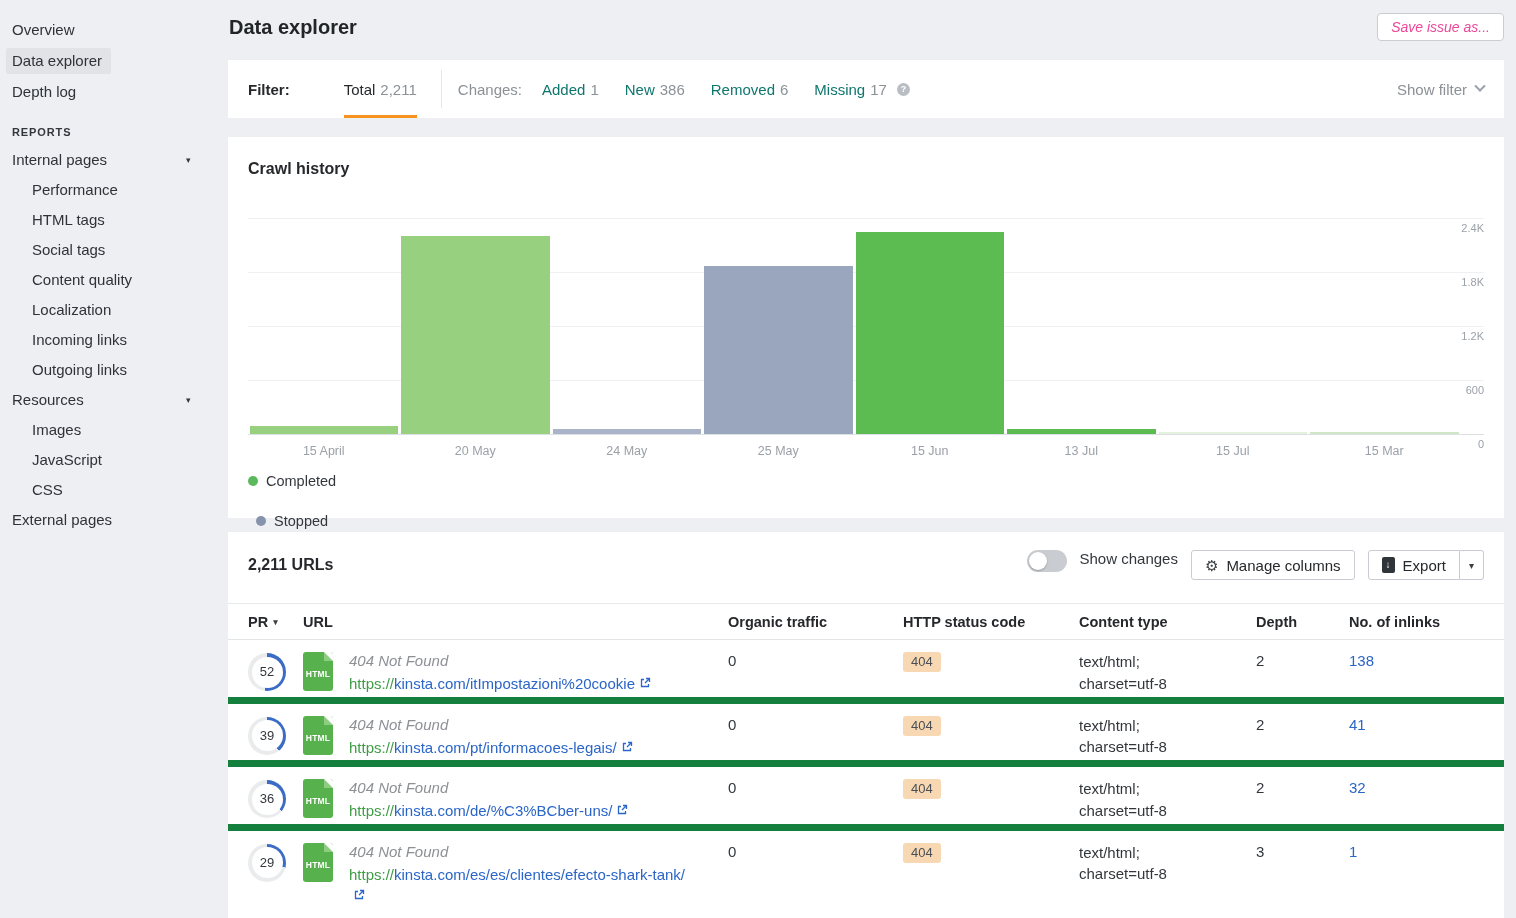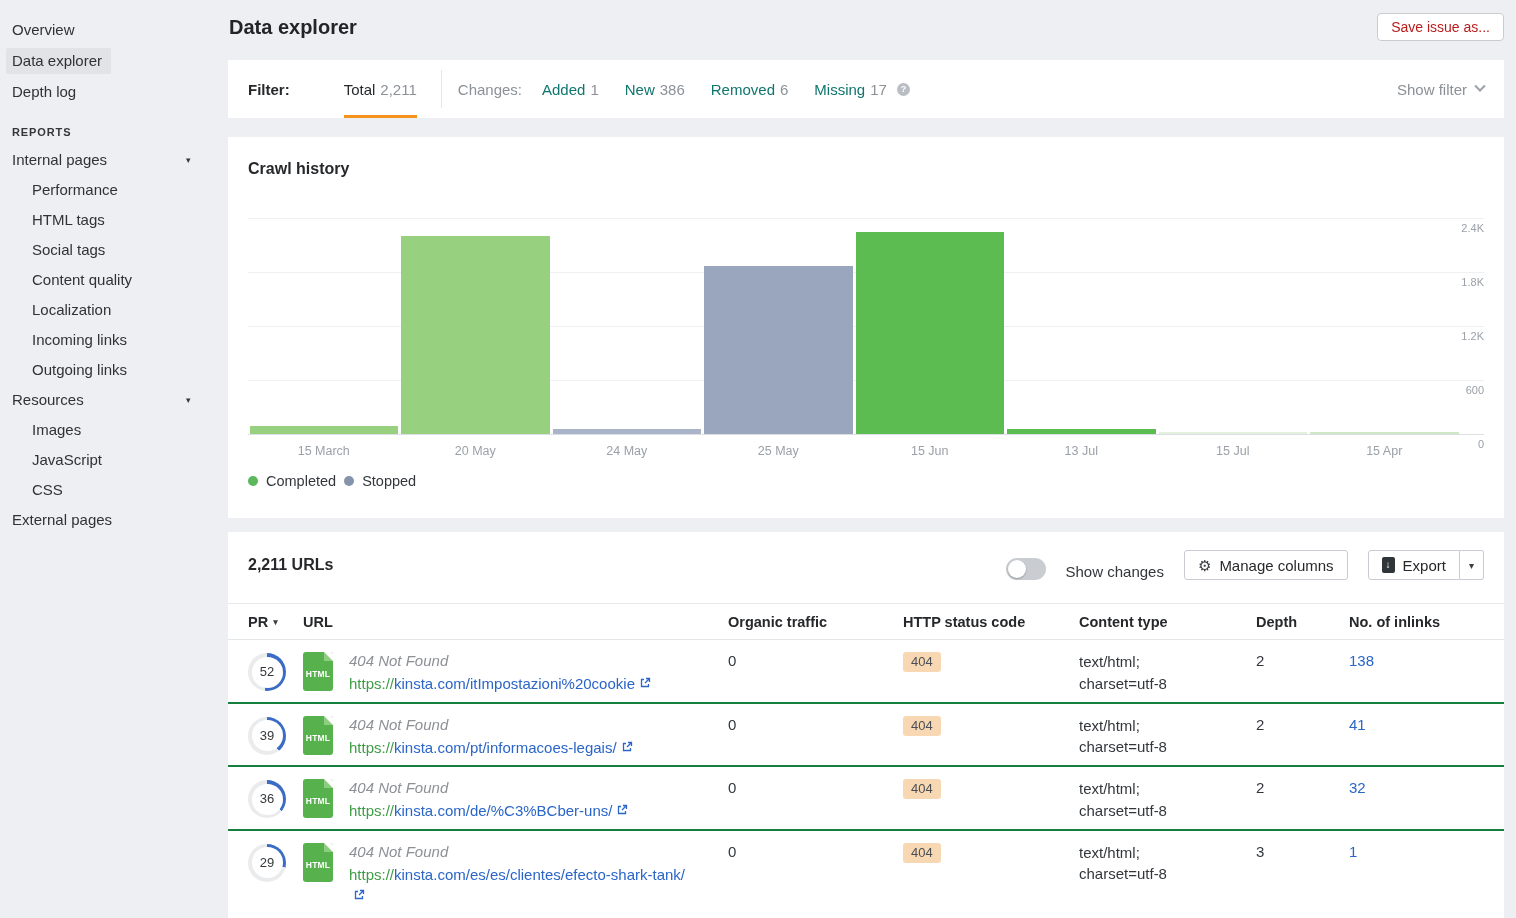--- a/index.html
+++ b/index.html
@@ -22,22 +22,22 @@
   .report-item { position:relative; height:30px; line-height:30px; padding-left:12px; font-size:15px; color:#2f3338; cursor:pointer; white-space:nowrap; }
   .report-item.indent { padding-left:32px; }
   .expander { position:absolute; left:186px; top:0; font-size:9px; color:#33373c; }
 
   
   .card { position:absolute; left:228px; width:1276px; background:#ffffff;padding-left:32px; }
 
   
   .page-title { position:absolute; left:229px; top:16px; font-size:20px; font-weight:bold; color:#222528; }
   .save-btn { position:absolute; right:12px; top:13px; height:28px; padding:0 13px; background:#fff;
-    border:1px solid #c9cdd2; border-radius:4px; font-size:14px; color:#b91c1c; line-height:26px; cursor:pointer;
-    font-family:"Liberation Sans", sans-serif; }
+    border:1px solid #c9cdd2; border-radius:4px; font-size:14px; color:#ec4899; line-height:26px; cursor:pointer;
+    font-family:"Liberation Sans", sans-serif;font-style:italic; }
 
   
   .filter-card { top:60px; height:58px; display:flex; align-items:center; padding:0 20px; }
   .filter-label { font-weight:bold; color:#26282b; margin-right:22px; }
   .tab { position:relative; height:58px; display:flex; align-items:center; gap:5px; cursor:pointer;margin-left:32px; }
   .tab .t-name { color:#26282b; }
   .tab .t-count { color:#8b9197; }
   .tab.active::after { content:""; position:absolute; left:0; right:0; bottom:0; height:3px; background:var(--accent,#f6921e); }
   .v-divider { width:1px; height:38px; background:#e4e6e9; margin:0 16px 0 24px; }
   .changes-label { color:#8b9197; margin-right:20px; }
@@ -55,28 +55,28 @@
   .chart-title { position:absolute; left:20px; top:23px; font-size:16px; font-weight:bold; color:#26282b; }
   .plot { position:absolute; left:20px; top:81px; width:1236px; height:216px; }
   .gridline { position:absolute; left:0; width:1236px; height:1px; background:#eef0f2; }
   .gridline.base { background:#dcdfe3; }
   .bars { position:absolute; left:0; bottom:0; width:1212px; height:216px; display:flex; align-items:flex-end; }
   .bar-slot { width:12.5%; height:216px; display:flex; align-items:flex-end; justify-content:center; }
   .bar { width:calc(100% - 3px); }
   .y-tick { position:absolute; right:0; width:40px; text-align:right; font-size:11px; color:#9ba1a8; }
   .x-labels { position:absolute; left:0; top:226px; width:1212px; display:flex; }
   .x-label { width:12.5%; text-align:center; font-size:12.5px; color:#9ba1a8; }
-  .legend { position:absolute; left:20px; top:336px; display:flex; align-items:center; gap:8px; }
+  .legend { position:absolute; left:20px; top:336px; display:flex; align-items:center; gap:24px;flex-direction:column; }
   .legend-item { display:flex; align-items:center; gap:8px; font-size:14.5px; color:#33373c; }
   .legend-dot { width:10px; height:10px; border-radius:50%; }
 
   
   .table-card { top:532px; height:415px; overflow:hidden; }
   .table-title { position:absolute; left:20px; top:24px; font-size:16px; font-weight:bold; color:#26282b; }
-  .controls { position:absolute; right:20px; top:18px; height:30px; display:flex; align-items:flex-end; gap:20px; }
+  .controls { position:absolute; right:20px; top:18px; height:30px; display:flex; align-items:flex-start; gap:13px; }
   .toggle { width:40px; height:22px; border-radius:11px; background:#c9cdd1; position:relative; cursor:pointer; }
   .toggle .knob { position:absolute; left:2px; top:2px; width:18px; height:18px; border-radius:50%; background:#fff; box-shadow:0 1px 2px rgba(0,0,0,.25); }
   .ctl-label { font-size:15px; color:#33373c; }
   .btn { height:30px; display:flex; align-items:center; gap:8px; padding:0 13px; background:#fff; border:1px solid #c9cdd3; border-radius:3px; font-size:15px; color:#26282b; cursor:pointer; }
   .gear { font-size:15px; color:#3c4043; line-height:1; }
   .split { display:flex; }
   .split .btn.main { border-radius:3px 0 0 3px; }
   .split .btn.arrow { border-radius:0 3px 3px 0; border-left:none; padding:0 9px; }
   .dl-icon { width:13px; height:16px; background:#30353a; border-radius:2px; color:#fff; font-size:10px; line-height:16px; text-align:center; }
   .caret { font-size:10px; color:#3c4043; }
@@ -86,21 +86,21 @@
   .h-pr { width:55px; display:flex; align-items:center; gap:5px; cursor:pointer; }
   .h-pr .caret { font-size:9px; }
   .h-url { width:425px; }
   .c-organic { width:175px; }
   .c-status { width:176px; }
   .c-ctype { width:177px; }
   .c-depth { width:93px; }
   .c-inlinks { flex:1; }
 
   .tbody { position:absolute; left:0; top:108px; width:1276px; }
-  .trow { display:flex; min-height:63.5px; padding:11px 20px 0 20px; border-bottom:2px solid #15803d; align-items:flex-start; }
+  .trow { display:flex; min-height:63.5px; padding:11px 20px 0 20px; border-bottom:7px solid #15803d; align-items:flex-start; }
   .trow:last-child { border-bottom:none; }
   .c-pr { width:55px; }
   .pr-ring { width:38px; height:38px; border-radius:50%; margin-top:2px; display:flex; align-items:center; justify-content:center; }
   .pr-num { width:31px; height:31px; border-radius:50%; background:#fff; font-size:13px; color:#33373c; display:flex; align-items:center; justify-content:center; }
   .c-icon { width:46px; }
   .html-icon { position:relative; width:30px; height:39px; margin-top:1px; background:#57b14d; border-radius:3px; overflow:hidden; }
   .html-icon .fold { position:absolute; top:0; right:0; width:0; height:0;
     border-top:9px solid #fff; border-left:9px solid #8ccd7f; transform:translate(0,0); }
   .html-icon .fold::after { content:""; position:absolute; }
   .html-label { position:absolute; bottom:7px; left:0; width:100%; text-align:center; color:#fff; font-size:8.5px; font-weight:bold; letter-spacing:.2px; }
@@ -212,28 +212,28 @@
         </div>
       </div>
     <div id="yticks">
         <div class="y-tick" style="top: 4px;">2.4K</div>
         <div class="y-tick" style="top: 58px;">1.8K</div>
         <div class="y-tick" style="top: 112px;">1.2K</div>
         <div class="y-tick" style="top: 166px;">600</div>
         <div class="y-tick" style="top: 220px;">0</div>
       </div>
     <div class="x-labels" id="xlabels">
-        <div class="x-label">15 March</div>
+        <div class="x-label">15 April</div>
         <div class="x-label">20 May</div>
         <div class="x-label">24 May</div>
         <div class="x-label">25 May</div>
         <div class="x-label">15 Jun</div>
         <div class="x-label">13 Jul</div>
         <div class="x-label">15 Jul</div>
-        <div class="x-label">15 Apr</div>
+        <div class="x-label">15 Mar</div>
       </div>
   </div>
   <div class="legend">
     <div class="legend-item">
       <span class="legend-dot" style="background: rgb(92, 184, 92);"></span>
       <span>Completed</span>
     </div>
     <div class="legend-item">
       <span class="legend-dot" style="background: rgb(133, 147, 173);"></span>
       <span>Stopped</span>

